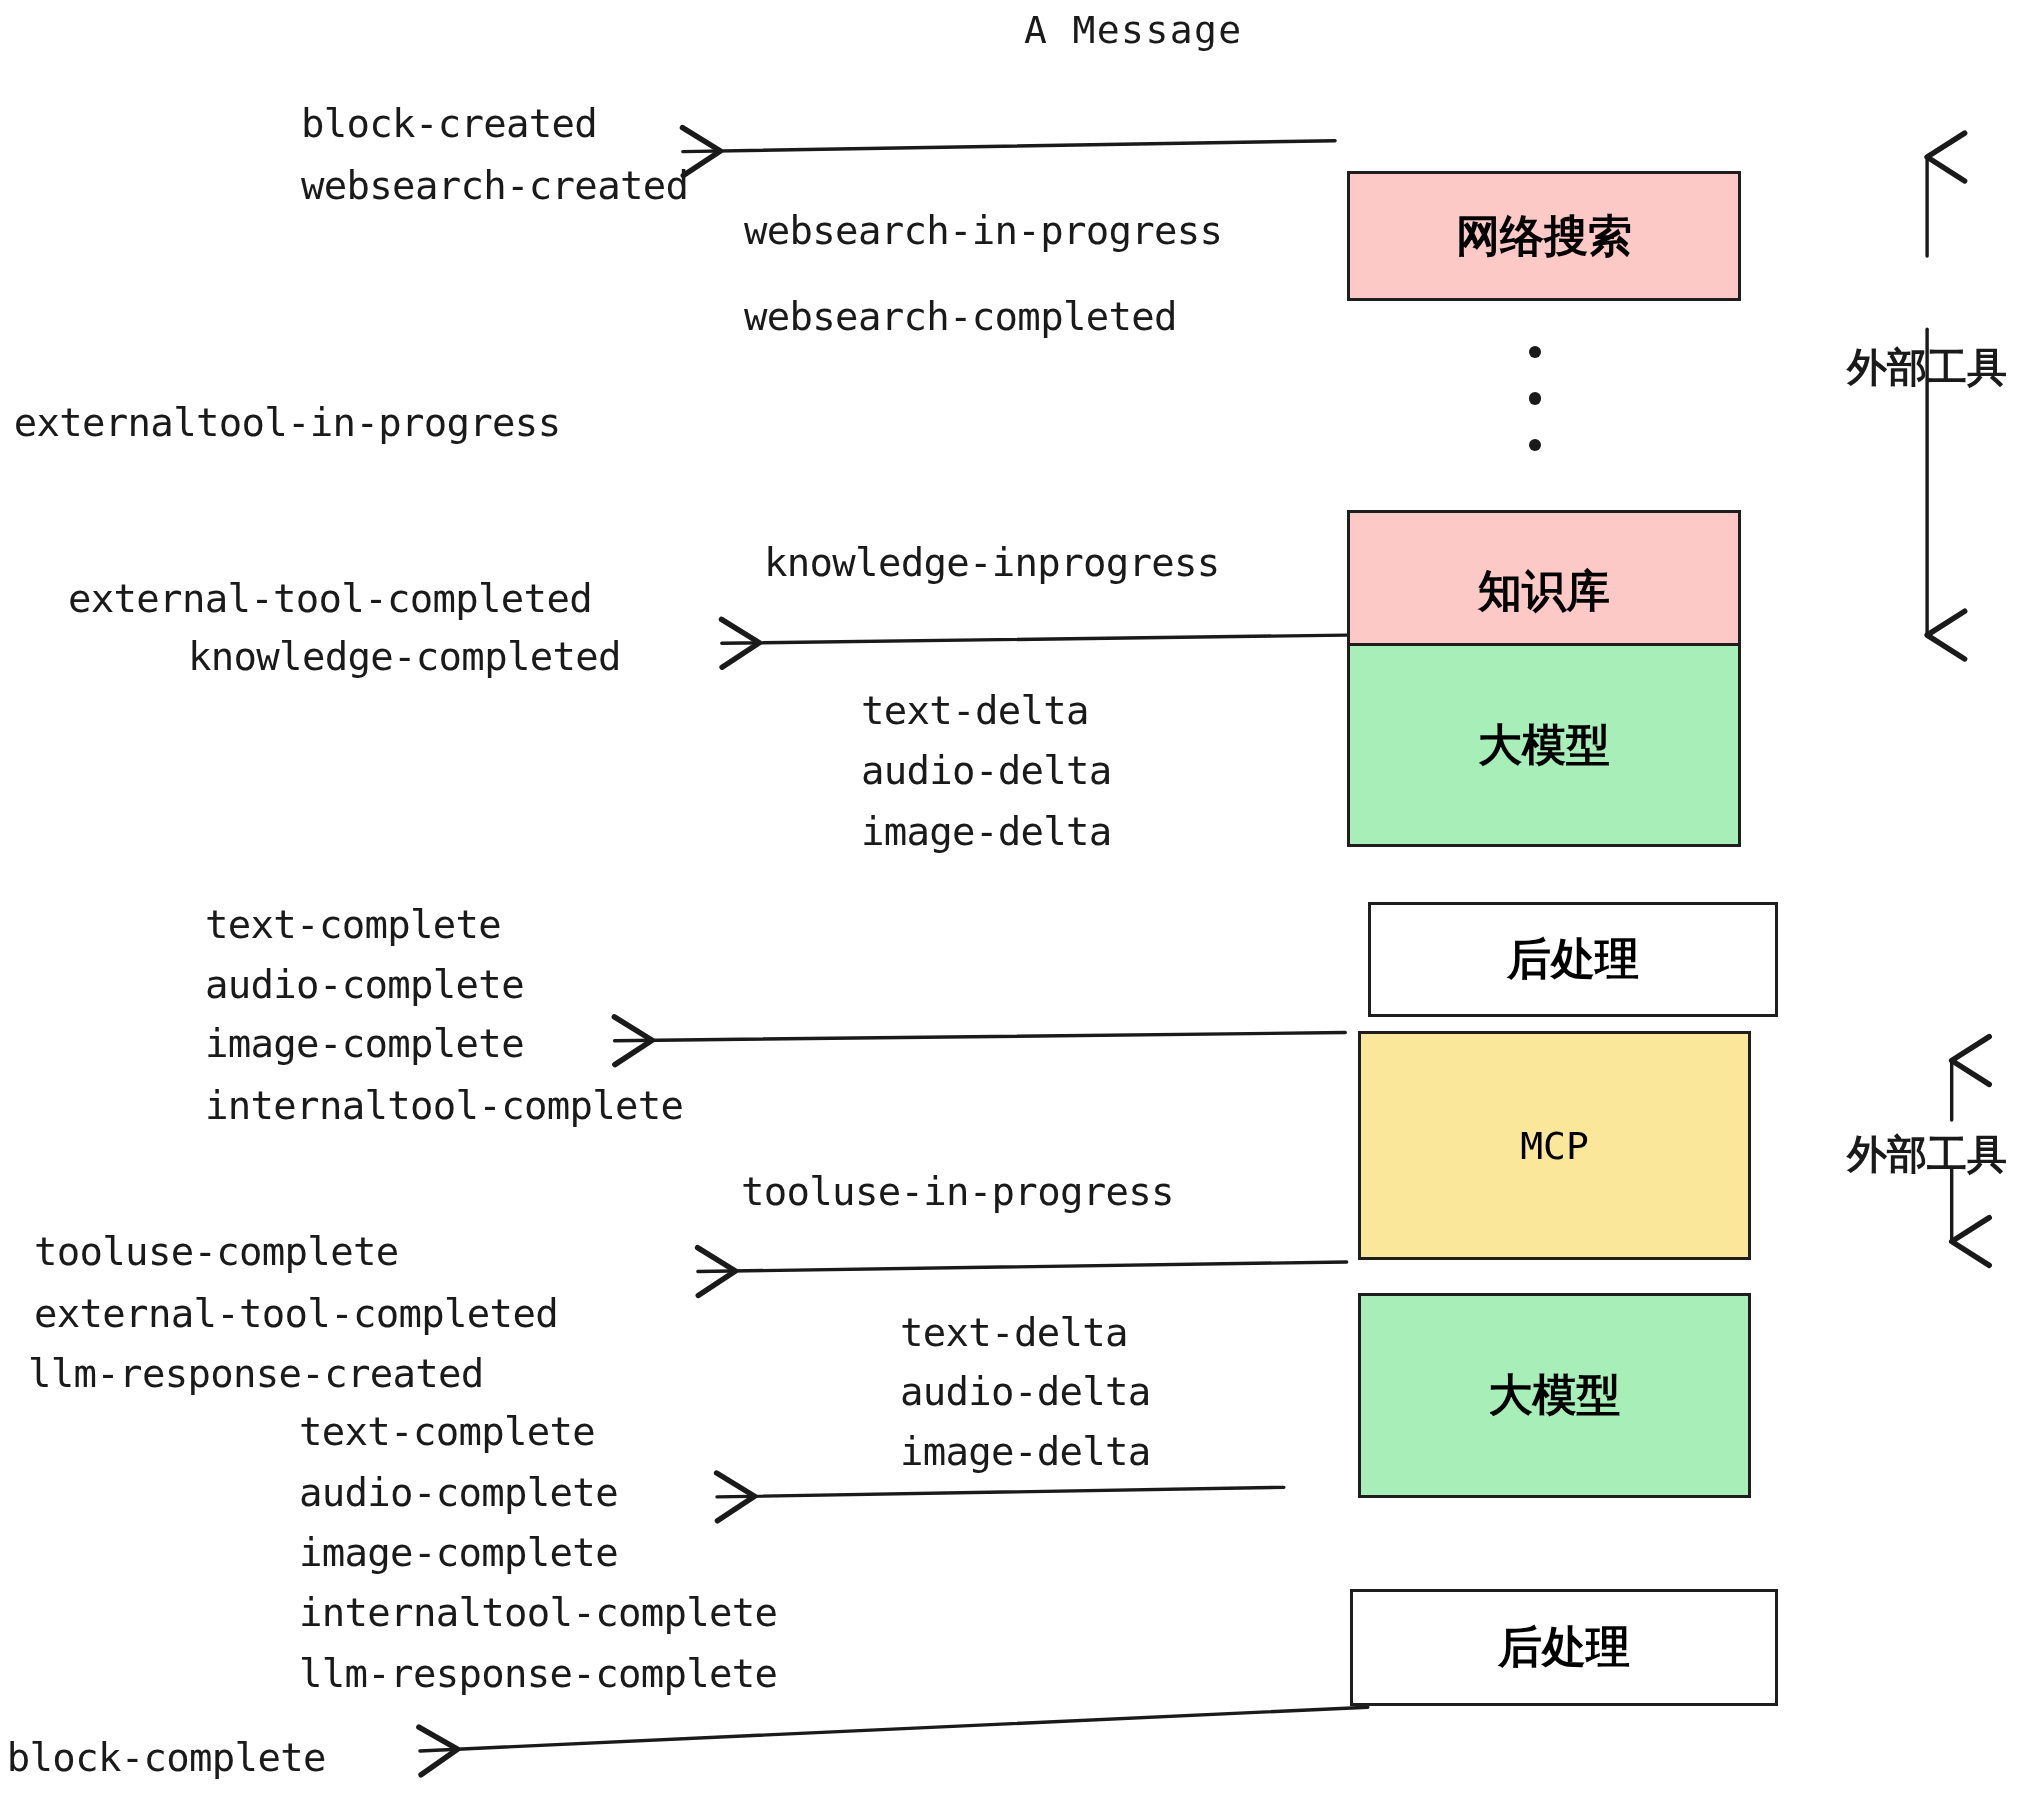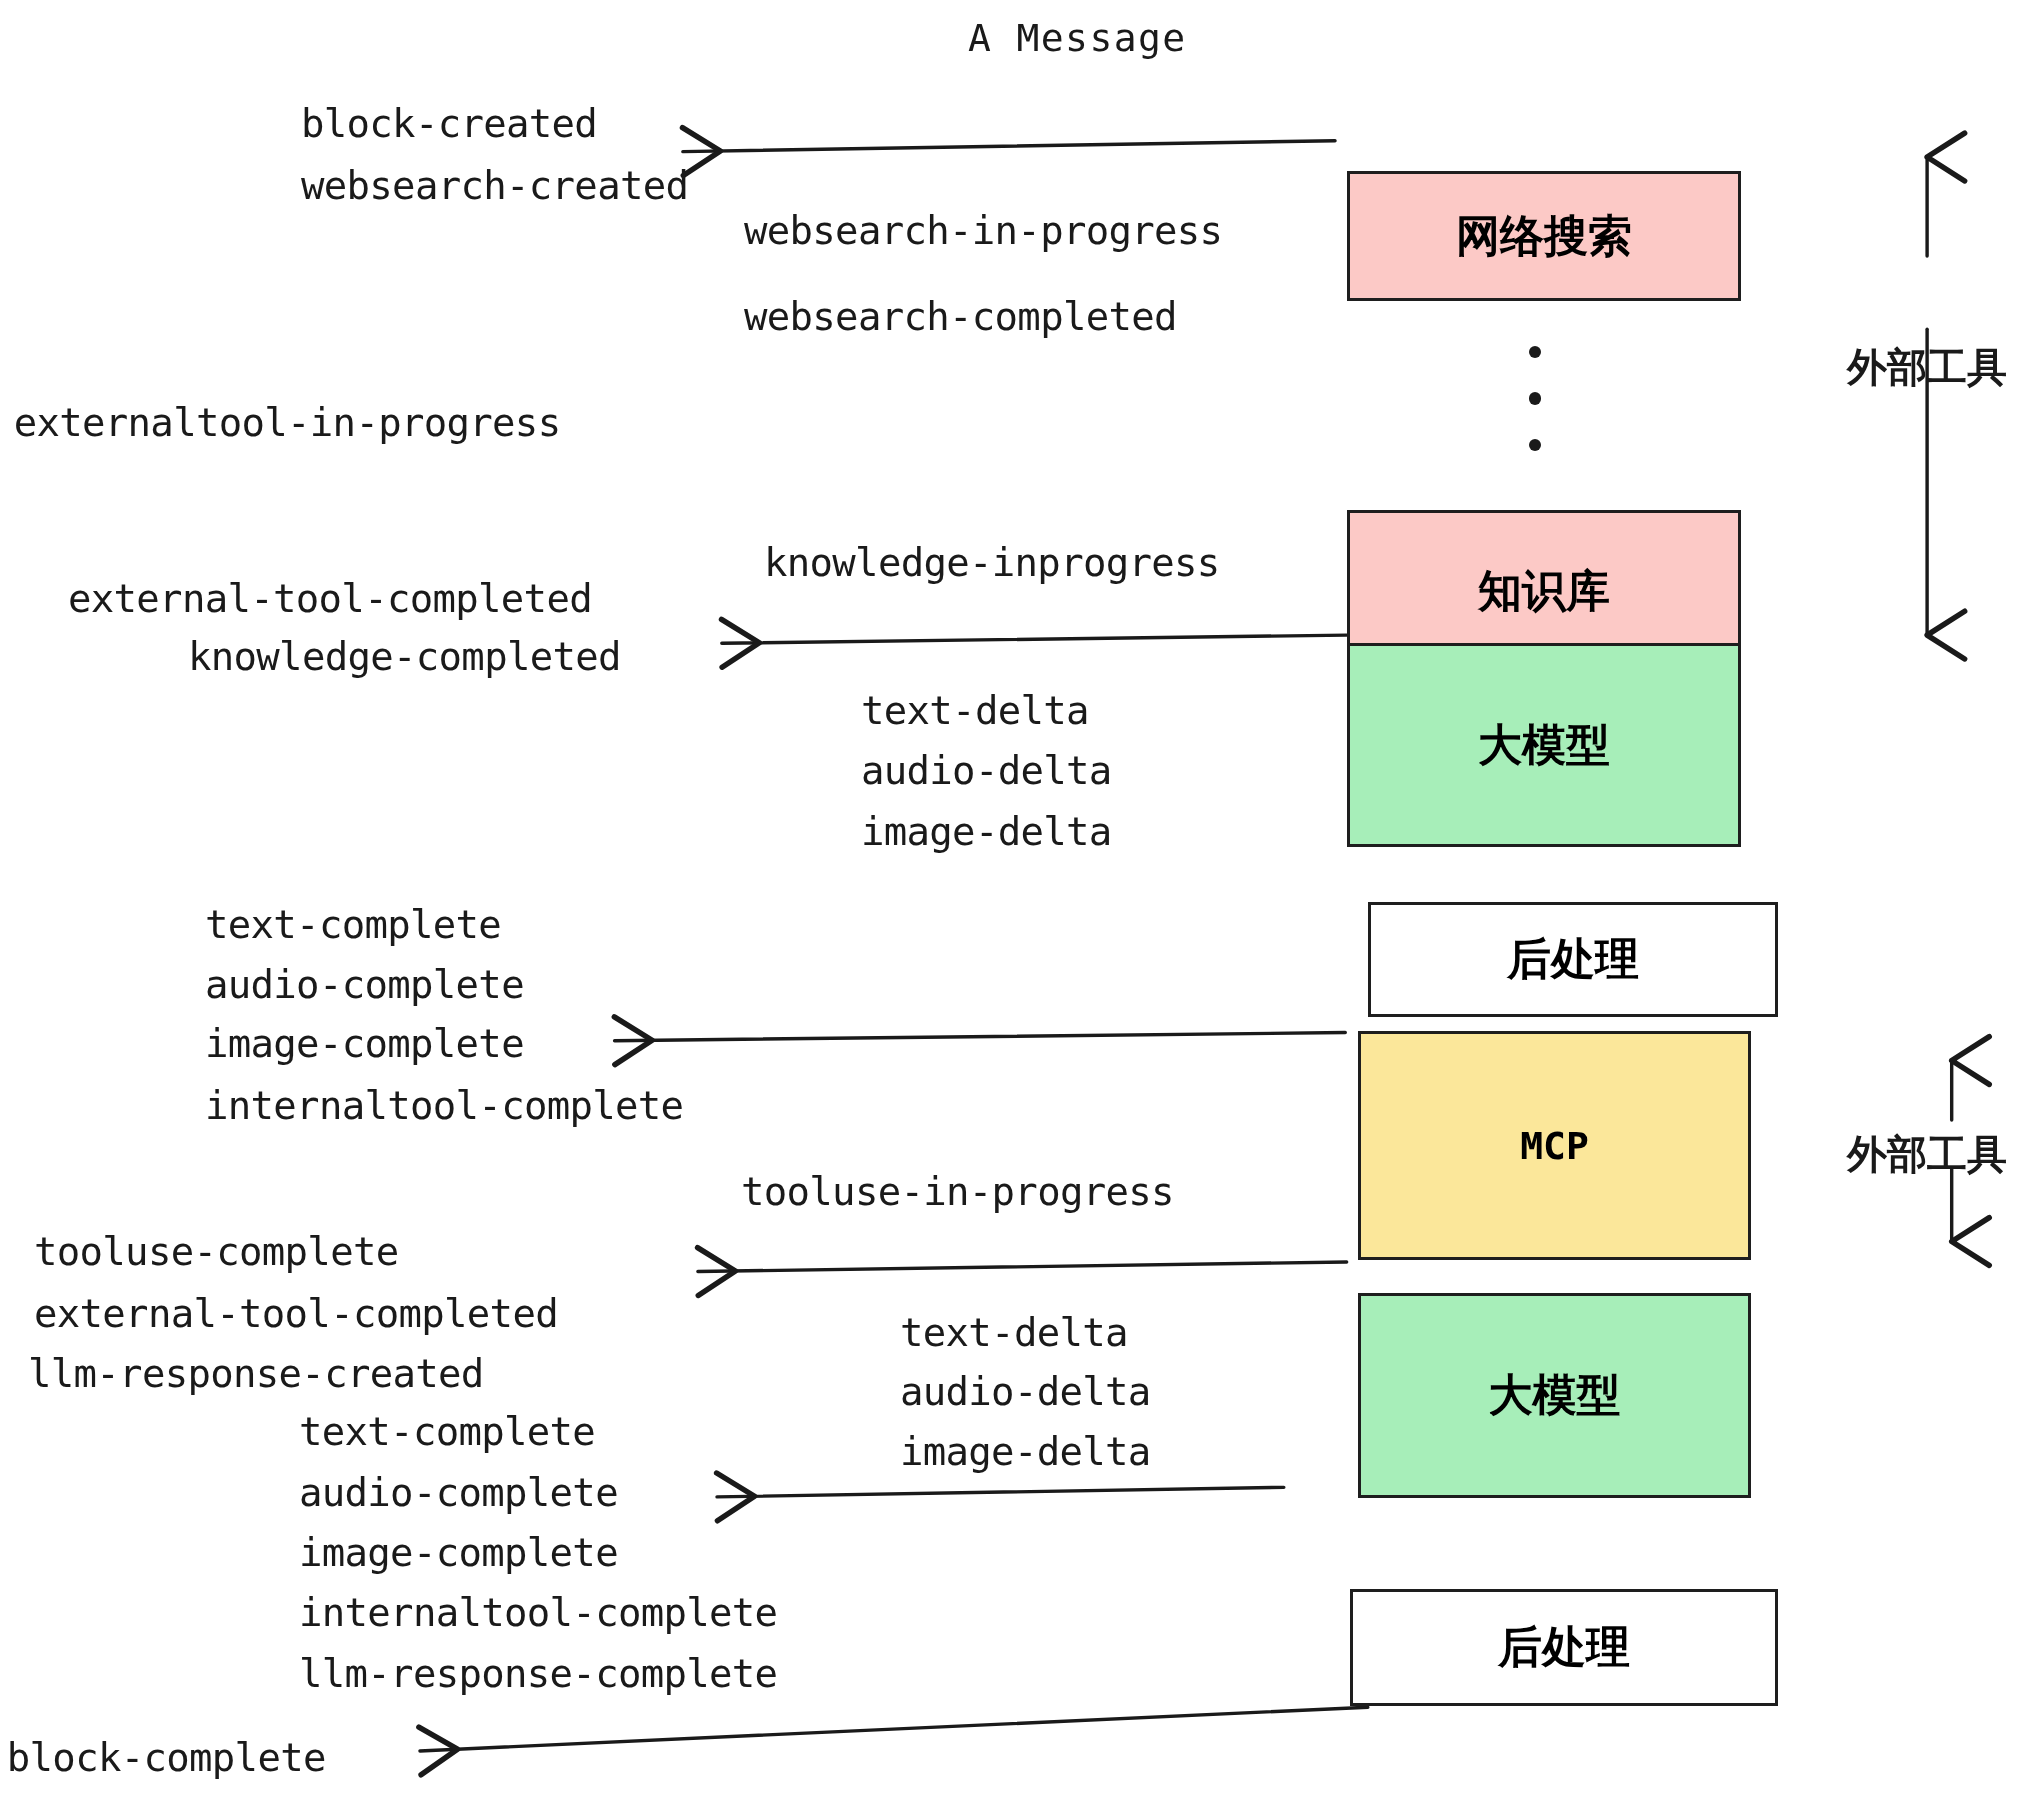--- a/index.html
+++ b/index.html
@@ -35,21 +35,21 @@
     align-items:center;
     justify-content:center;
     font-family:"DejaVu Sans","Liberation Sans",sans-serif;
     font-size:44px;
     font-weight:600;
     color:#000000;
   }
   .node.mcp-label{
     font-family:"DejaVu Sans Mono","Liberation Mono",monospace;
     font-size:38px;
-    font-weight:700;
+    font-weight:400;
   }
   .side-label{
     position:absolute;
     font-family:"DejaVu Sans","Liberation Sans",sans-serif;
     font-size:40px;
     font-weight:600;
     color:#1a1a1a;
     white-space:nowrap;
     margin-left:13px;
   }
@@ -93,21 +93,21 @@
         <line x1="2003" y1="2500" x2="615" y2="2564" stroke="#1a1a1a" stroke-width="5" stroke-linecap="round" marker-end="url(#ah-left)"></line>
       </g>
     <g id="range-arrows">
         <line x1="2822" y1="375" x2="2822" y2="230" stroke="#1a1a1a" stroke-width="5" stroke-linecap="round" marker-end="url(#ah-up)"></line>
         <line x1="2822" y1="482" x2="2822" y2="930" stroke="#1a1a1a" stroke-width="5" stroke-linecap="round" marker-end="url(#ah-down)"></line>
         <line x1="2858" y1="1640" x2="2858" y2="1553" stroke="#1a1a1a" stroke-width="5" stroke-linecap="round" marker-end="url(#ah-up)"></line>
         <line x1="2858" y1="1712" x2="2858" y2="1818" stroke="#1a1a1a" stroke-width="5" stroke-linecap="round" marker-end="url(#ah-down)"></line>
       </g>
   </svg>
 
-  <div class="title" style="left:968px;top:8.2px;margin-top:8px;">A Message</div>
+  <div class="title" style="left:1024px;top:8.2px;">A Message</div>
 
   <div id="node-host">
       <div class="node" style="left: 1347px; top: 171px; width: 394px; height: 130px; background: rgb(252, 201, 198);">
         <span>网络搜索</span>
       </div>
       <div class="node" style="left: 1347px; top: 510px; width: 394px; height: 162px; background: rgb(252, 201, 198);">
         <span>知识库</span>
       </div>
       <div class="node" style="left: 1347px; top: 643px; width: 394px; height: 204px; background: rgb(167, 238, 185);">
         <span>大模型</span>

